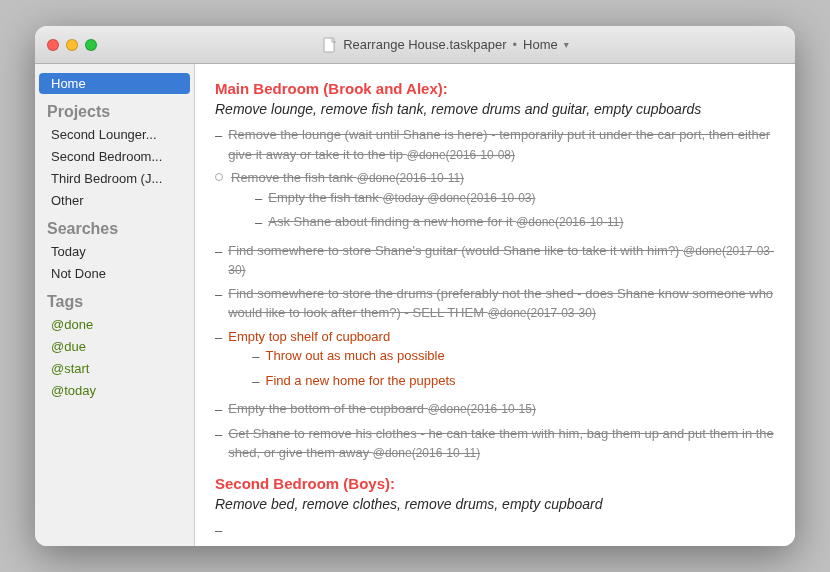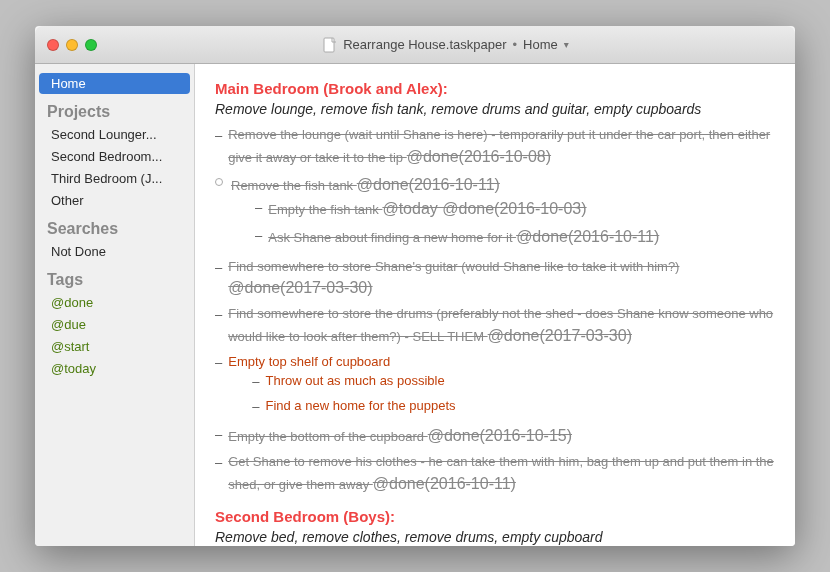--- a/index.html
+++ b/index.html
@@ -12,21 +12,21 @@
       justify-content: center;
       width: 830px;
       height: 572px;
       overflow: hidden;
     }
 
     .window {
       width: 760px;
       height: 520px;
       background: #f5f5f5;
-      border-radius: 4px;
+      border-radius: 12px;
       box-shadow: 0 10px 40px rgba(0,0,0,0.4);
       display: flex;
       flex-direction: column;
       overflow: hidden;
     }
 
     
     .title-bar {
       height: 38px;
       background: linear-gradient(to bottom, #ebebeb, #d6d6d6);
@@ -148,21 +148,21 @@
       color: #c2410c;
     }
 
     .task-text.done {
       text-decoration: line-through;
       color: #888;
     }
 
     .tag-text {
       color: #888;
-      font-size: 16px;
+      font-size: 12px;
     }
 
     .sub-task {
       margin-left: 24px;
     }
 
     .bullet-circle {
       width: 8px;
       height: 8px;
       border-radius: 50%;
@@ -206,20 +206,21 @@
     <div class="sidebar">
       <div class="sidebar-item active">Home</div>
 
       <div class="sidebar-section-label">Projects</div>
       <div class="sidebar-item">Second Lounger...</div>
       <div class="sidebar-item">Second Bedroom...</div>
       <div class="sidebar-item">Third Bedroom (J...</div>
       <div class="sidebar-item">Other</div>
 
       <div class="sidebar-section-label">Searches</div>
+      <div class="sidebar-item">Today</div>
       <div class="sidebar-item">Not Done</div>
 
       <div class="sidebar-section-label">Tags</div>
       <div class="sidebar-item tag">@done</div>
       <div class="sidebar-item tag">@due</div>
       <div class="sidebar-item tag">@start</div>
       <div class="sidebar-item tag">@today</div>
     </div>
 
     <div class="content">

